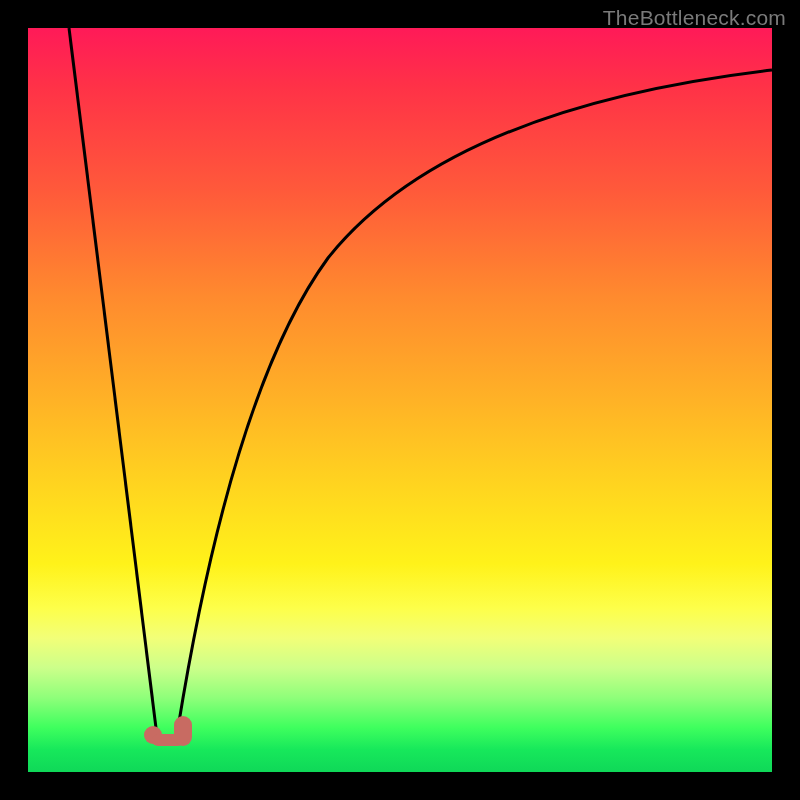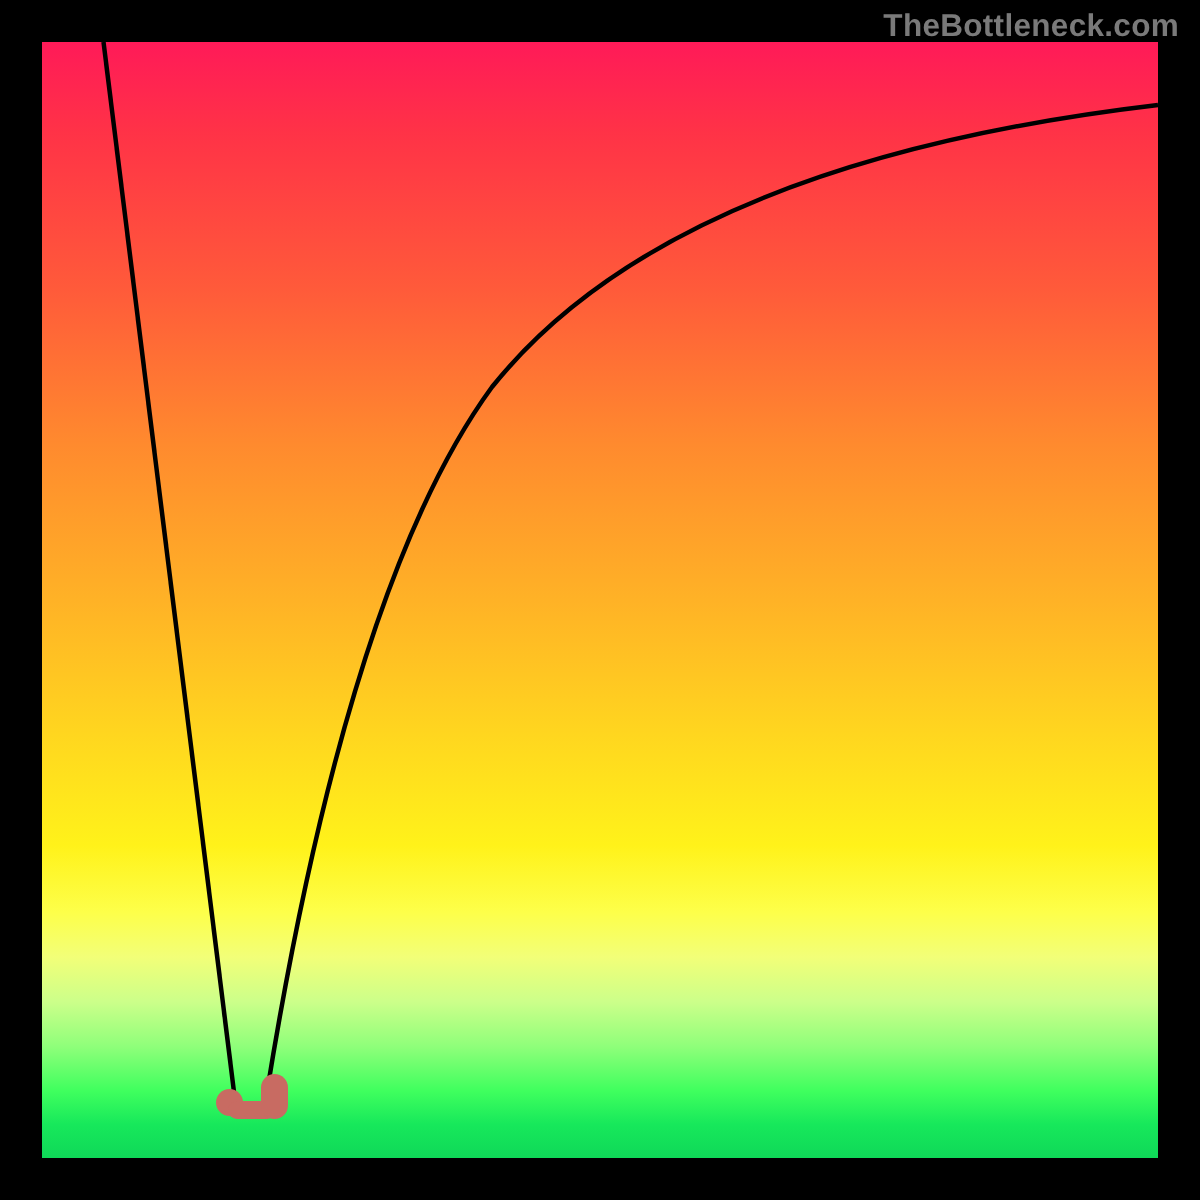--- a/index.html
+++ b/index.html
@@ -43,21 +43,21 @@
       #17e85b 97%,
       #0fd858 100%
     );
   }
   .watermark {
     position: absolute;
     top: 6px;
     right: 14px;
     color: #7a7a7a;
     font-size: 21px;
-    font-weight: 700;
+    font-weight: 400;
     letter-spacing: 0.2px;
   }
   svg.curve {
     position: absolute;
     left: 0;
     top: 0;
     width: 744px;
     height: 744px;
     overflow: visible;
   }

